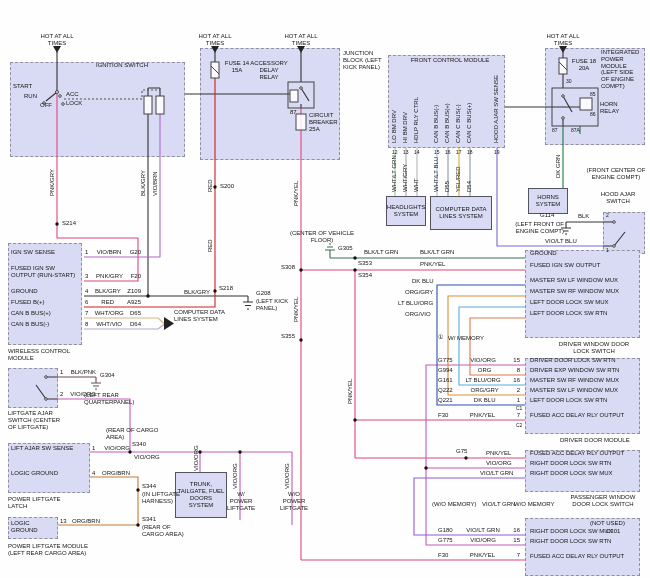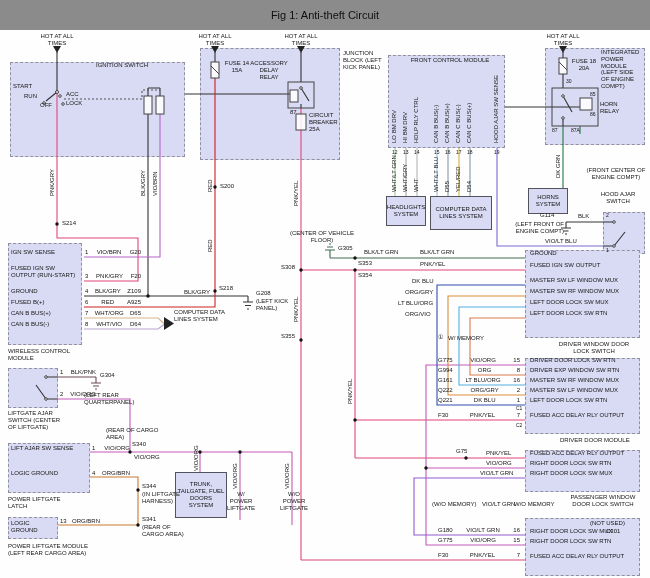--- a/index.html
+++ b/index.html
@@ -13,21 +13,20 @@
   .box{position:absolute;background:#d9daf3;border:1px dashed #90909f}
   .sysbox{position:absolute;background:#d9daf3;border:1px solid #53535f;display:flex;align-items:center;justify-content:center;text-align:center;font-size:6px;line-height:1.15;padding:1px}
   .row{position:absolute;display:flex;justify-content:space-between;font-size:6px;line-height:1.1;white-space:nowrap}
   svg.wires{position:absolute;left:0;top:0}
 </style>
 </head>
 <body>
 
 <div id="stage">
 
-  <div class="header"><span>Fig 1: Anti-theft Circuit</span></div>
 
   <div class="box" style="left:10px;top:62px;width:175px;height:95px"></div>
   <div class="box" style="left:200px;top:48px;width:140px;height:112px"></div>
   <div class="box" style="left:388px;top:55px;width:117px;height:93px"></div>
   <div class="box" style="left:545px;top:48px;width:100px;height:97px"></div>
   <div class="box" style="left:603px;top:212px;width:42px;height:42px"></div>
   <div class="box" style="left:8px;top:243px;width:74px;height:102px"></div>
   <div class="box" style="left:8px;top:368px;width:50px;height:40px"></div>
   <div class="box" style="left:8px;top:443px;width:82px;height:50px"></div>
   <div class="box" style="left:8px;top:517px;width:50px;height:22px"></div>

